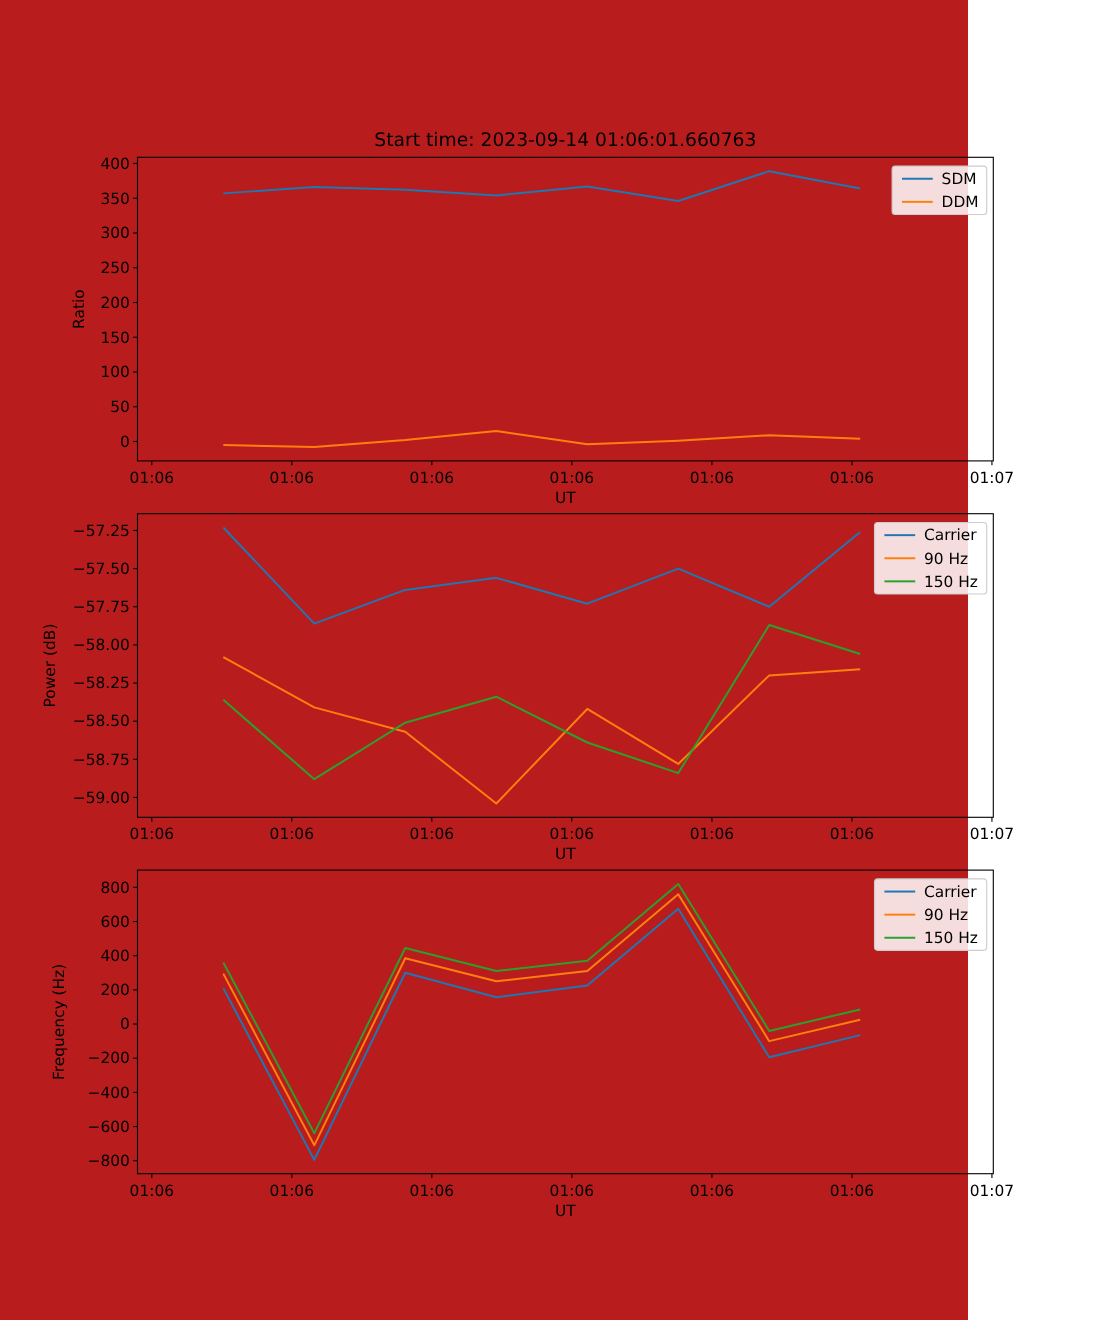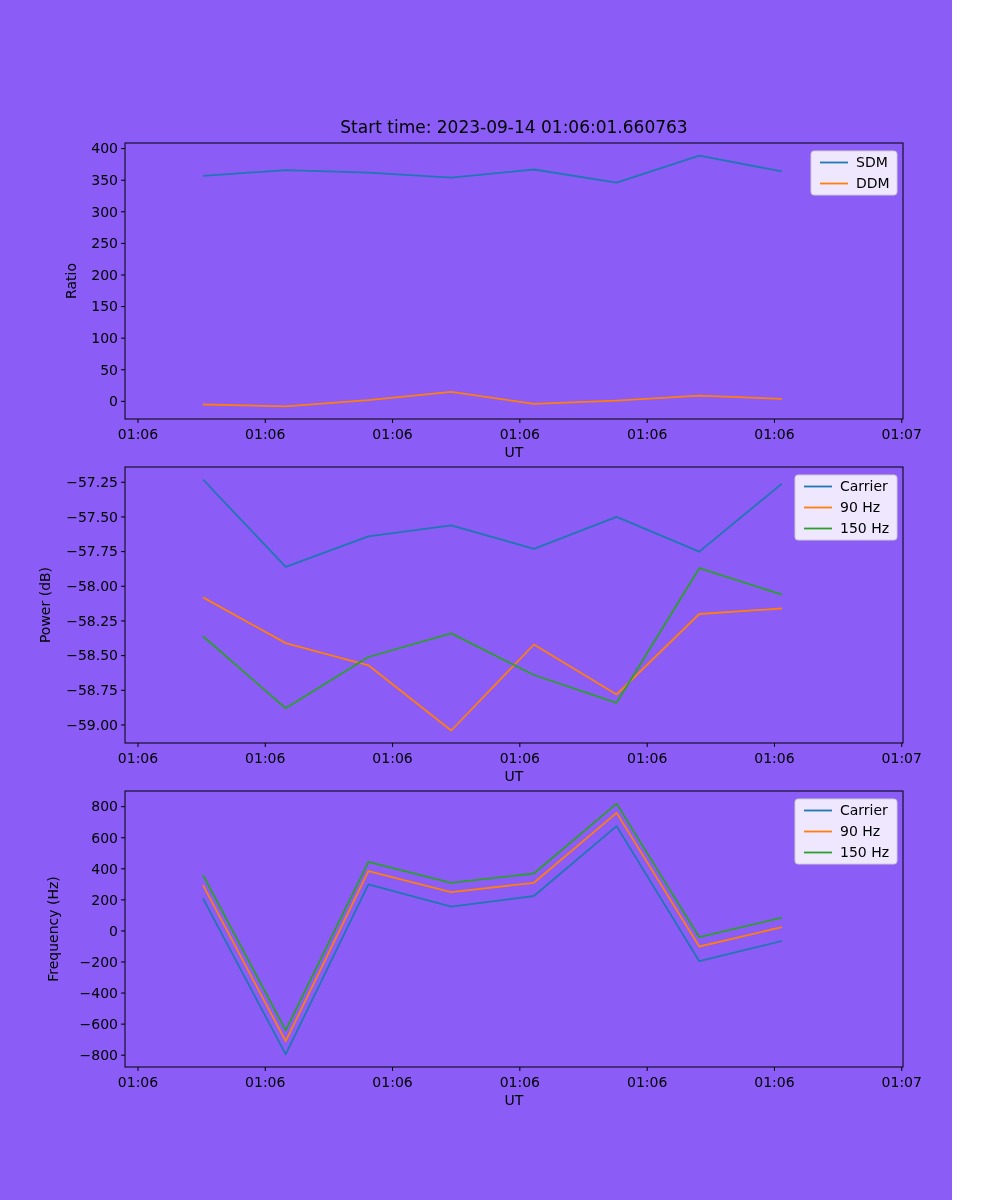--- a/index.html
+++ b/index.html
@@ -2,23 +2,23 @@
 <html><head>
 <meta charset="utf-8">
 <style>
   html, body {
     margin: 0;
     padding: 0;
     background: #ffffff;
   }
   .figure {
     position: relative;
-    width: 952px;
+    width: 880px;
     height: 1200px;
-    background: #8b5cf6;
+    background: #b91c1c;
     font-family: "DejaVu Sans", "Liberation Sans", sans-serif;
   }
   svg text {
     font-family: "DejaVu Sans", "Liberation Sans", sans-serif;
     fill: #000000;
   }
   text.fig-title { font-size: 17px; text-anchor: middle; }
   text.tick-label { font-size: 14px; }
   text.axis-label { font-size: 14px; text-anchor: middle; }
   text.legend-label { font-size: 14px; }

